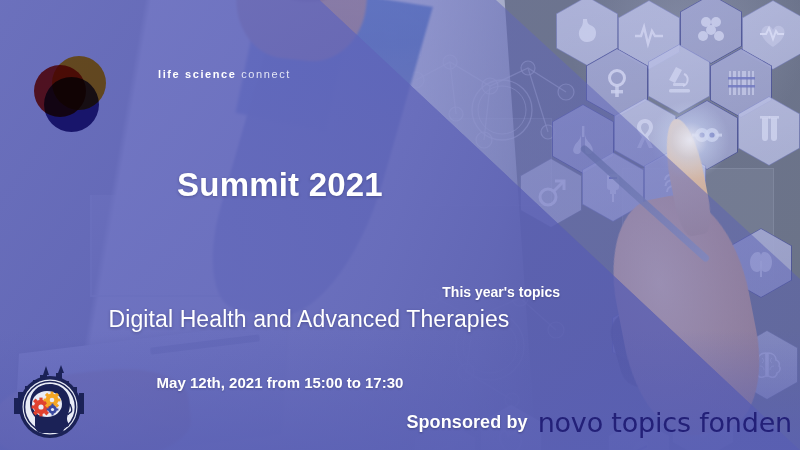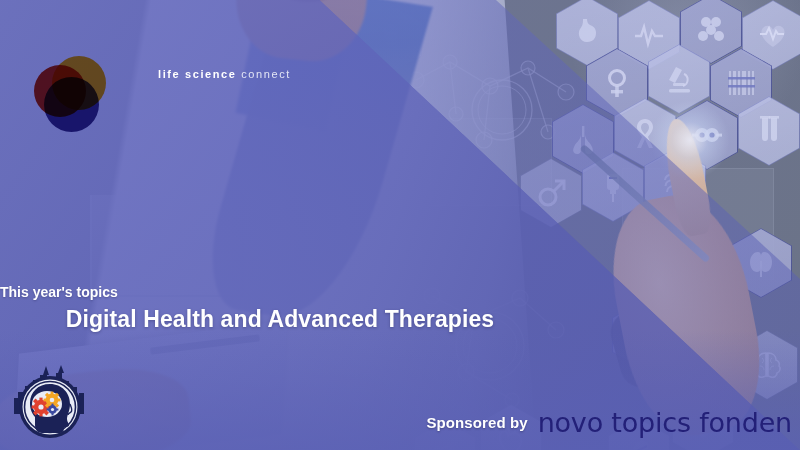--- a/index.html
+++ b/index.html
@@ -180,43 +180,44 @@
   }
 
   
   .headline{
     position:absolute;left:0;width:560px;text-align:center;
     color:#fff;font-weight:700;font-size:33px;line-height:1.25;
     letter-spacing:.2px;text-shadow:0 1px 3px rgba(30,30,70,.35);
   }
   #headline{top:164px;}
   .topics-label{
-    position:absolute;left:0;width:560px;text-align:left;top:284px;
+    position:absolute;left:0;width:560px;text-align:right;top:284px;
     color:#fff;font-weight:700;font-size:14px;text-shadow:0 1px 2px rgba(30,30,70,.3);
   }
   .topics-main{
     position:absolute;left:0;width:560px;text-align:center;top:306px;
-    color:#fff;font-weight:700;font-size:23px;letter-spacing:.1px;
+    color:#fff;font-weight:400;font-size:23px;letter-spacing:.1px;
     text-shadow:0 1px 3px rgba(30,30,70,.35);
+    padding-left:29px;
   }
   .when{
     position:absolute;left:0;width:560px;text-align:center;top:372px;
     color:#fff;font-weight:700;font-size:15px;line-height:1.5;
     text-shadow:0 1px 2px rgba(30,30,70,.3);
   }
 
   
   #cls-logo{position:absolute;left:8px;top:362px;width:84px;height:84px;}
   #cls-logo svg{width:84px;height:84px;}
 
   
   #sponsor{
     position:absolute;right:8px;bottom:14px;display:flex;align-items:center;gap:10px;
   }
-  .sponsor-by{color:#fff;font-weight:700;font-size:15px;letter-spacing:.1px;
+  .sponsor-by{color:#fff;font-weight:700;font-size:18px;letter-spacing:.1px;
     text-shadow:0 1px 2px rgba(30,30,70,.4);}
   .sponsor-name{
     color:#232078;font-size:27px;font-weight:400;letter-spacing:-.2px;line-height:1;
     font-family:"DejaVu Sans","Liberation Sans",sans-serif;
   }
 </style>
 </head>
 <body>
 
 <div id="stage">
@@ -529,26 +530,28 @@
     <div class="circ red"></div>
     <div class="circ org"></div>
     <div class="circ blu"></div>
     <div class="logo-tag">
       <b>life science</b>
       <span class="lt">connect</span>
     </div>
   </div>
 
   <div class="headline" id="headline">
+    <div>Summit 2021</div>
   </div>
 
   <div class="topics-label">This year's topics</div>
   <div class="topics-main">Digital Health and Advanced Therapies</div>
 
   <div class="when">
+    <div>May 12th, 2021 from 15:00 to 17:30</div>
   </div>
 
   <div id="cls-logo">
     <svg viewBox="0 0 84 84">
 
       <g fill="#1b2257">
         <rect x="10" y="30" width="5" height="22"></rect>
           <rect x="17" y="24" width="6" height="28"></rect>
         <rect x="25" y="18" width="5" height="34"></rect>
           <rect x="32" y="13" width="7" height="39"></rect>

